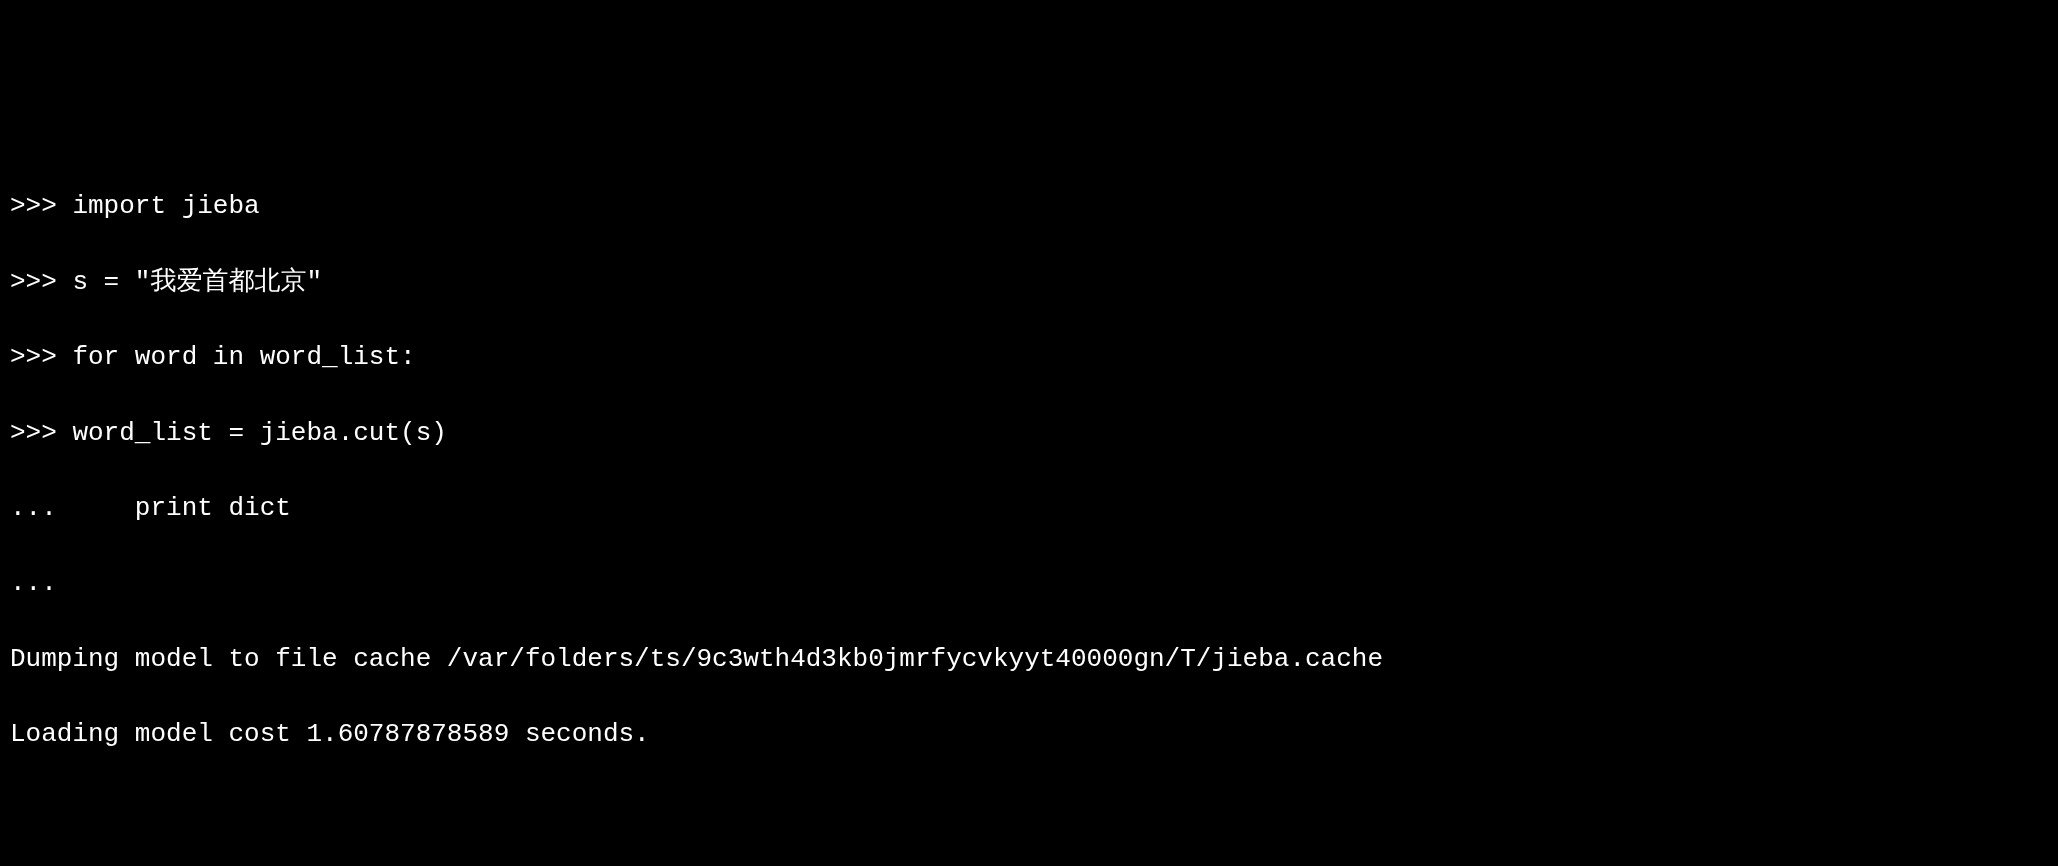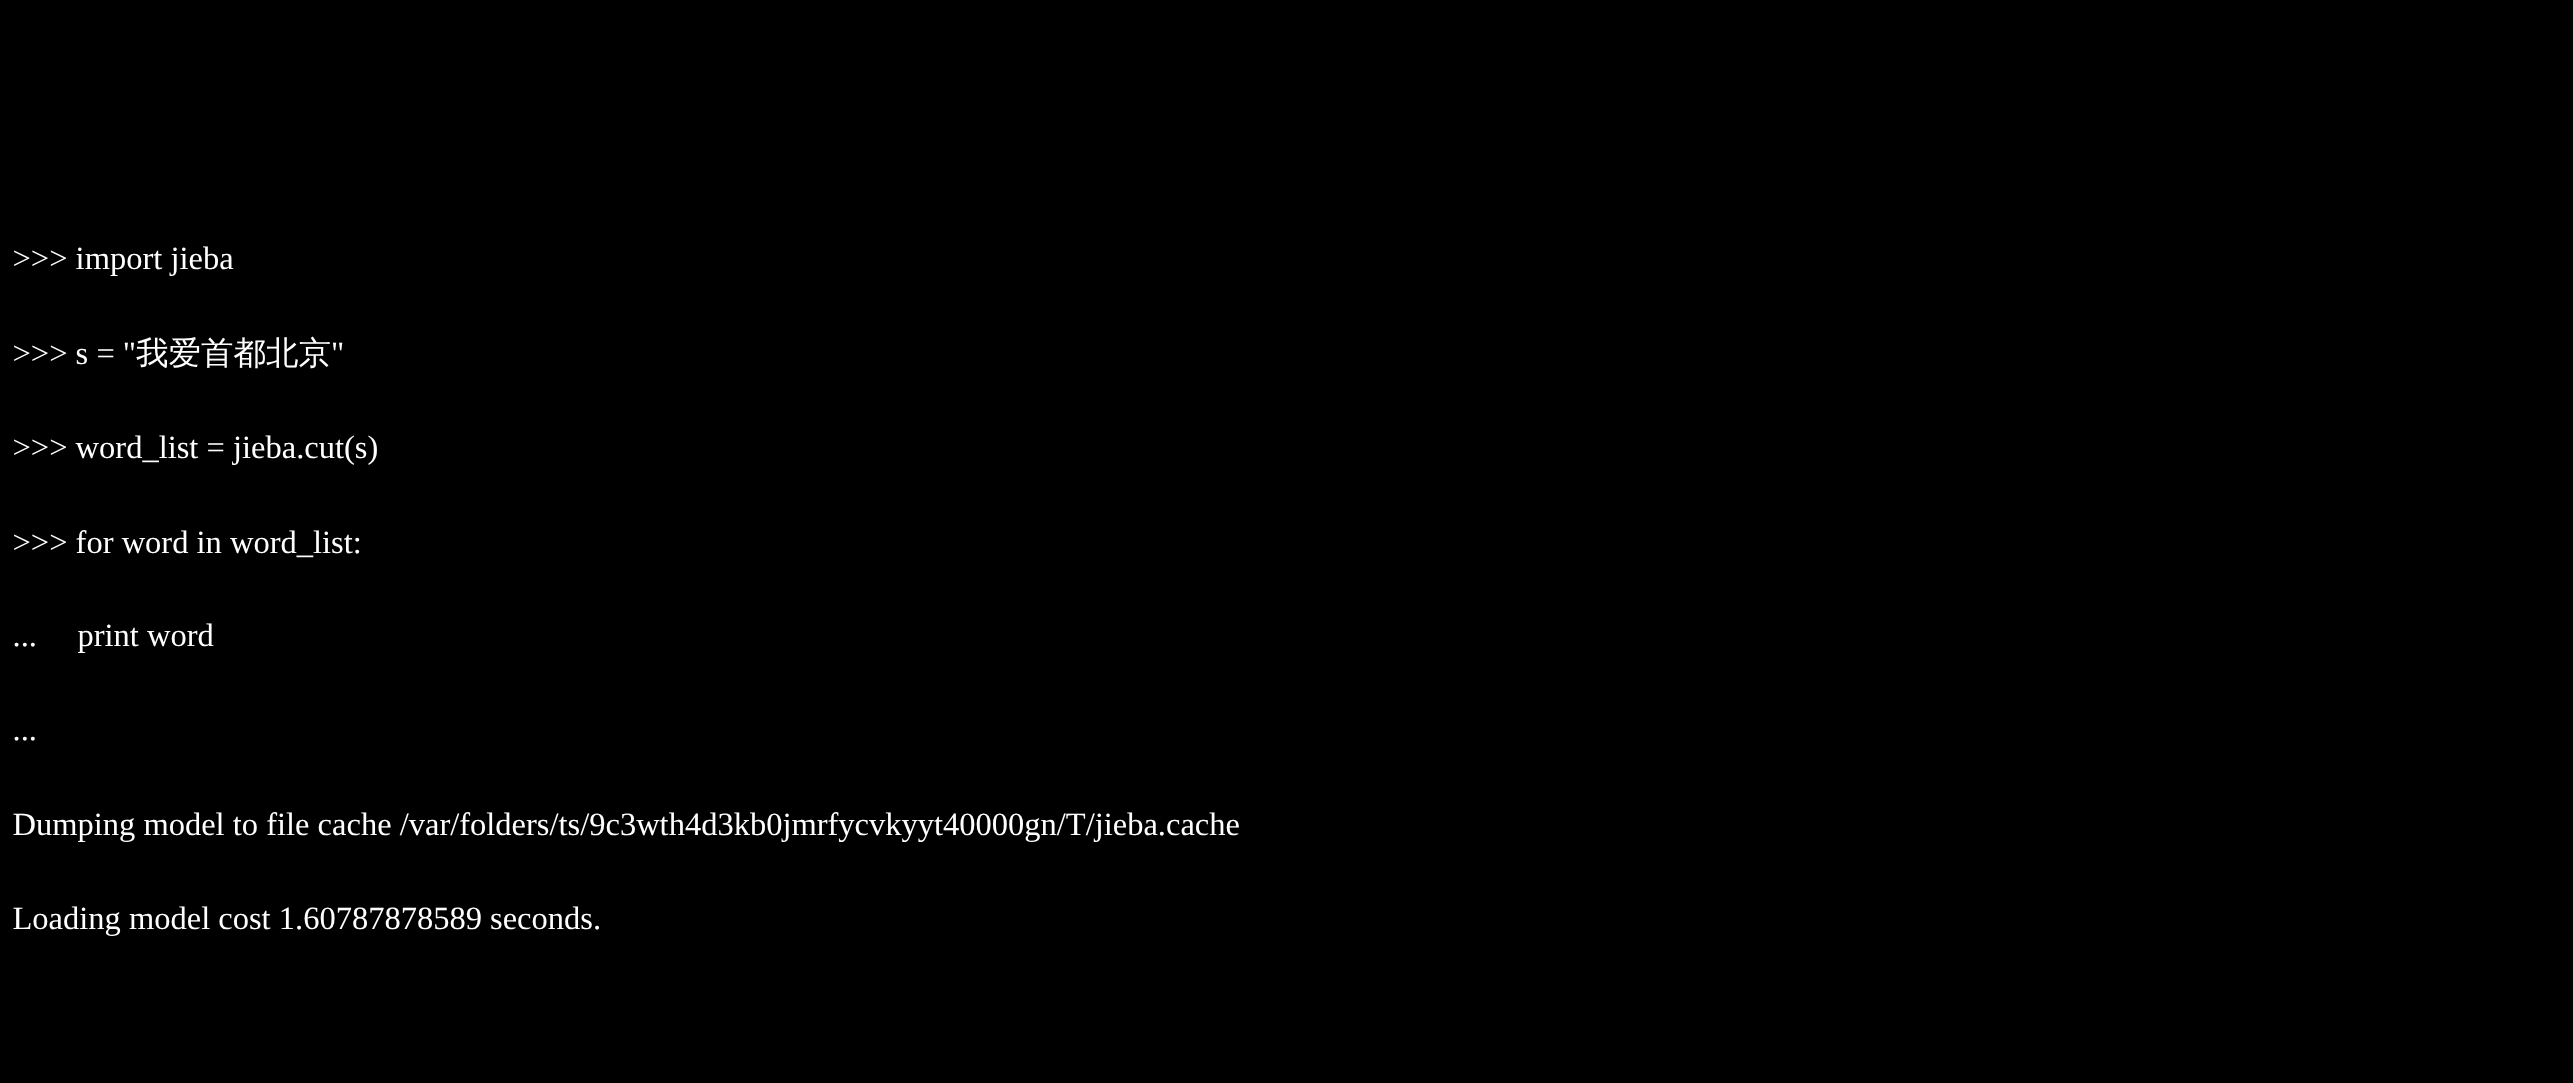--- a/index.html
+++ b/index.html
@@ -16,34 +16,33 @@
       padding: 0px 10px;
       white-space: pre;
       overflow-x: auto;
     }
     .terminal {
       display: block;
     }
     .line {
       display: block;
       min-height: 1.45em;
-      font-family: Liberation Serif, serif;
     }
   </style>
 </head>
 <body>
 
 
 
 <div class="terminal">
 <span class="line">&gt;&gt;&gt; import jieba</span>
 <span class="line">&gt;&gt;&gt; s = "我爱首都北京"</span>
+<span class="line">&gt;&gt;&gt; for word in word_list:</span>
 <span class="line">&gt;&gt;&gt; word_list = jieba.cut(s)</span>
-<span class="line">&gt;&gt;&gt; for word in word_list:</span>
-<span class="line">...     print word</span>
+<span class="line">...     print dict</span>
 <span class="line">...</span>
 <span class="line">Dumping model to file cache /var/folders/ts/9c3wth4d3kb0jmrfycvkyyt40000gn/T/jieba.cache</span>
 <span class="line">Loading model cost 1.60787878589 seconds.</span>
 
 
 
 
 
 
 

